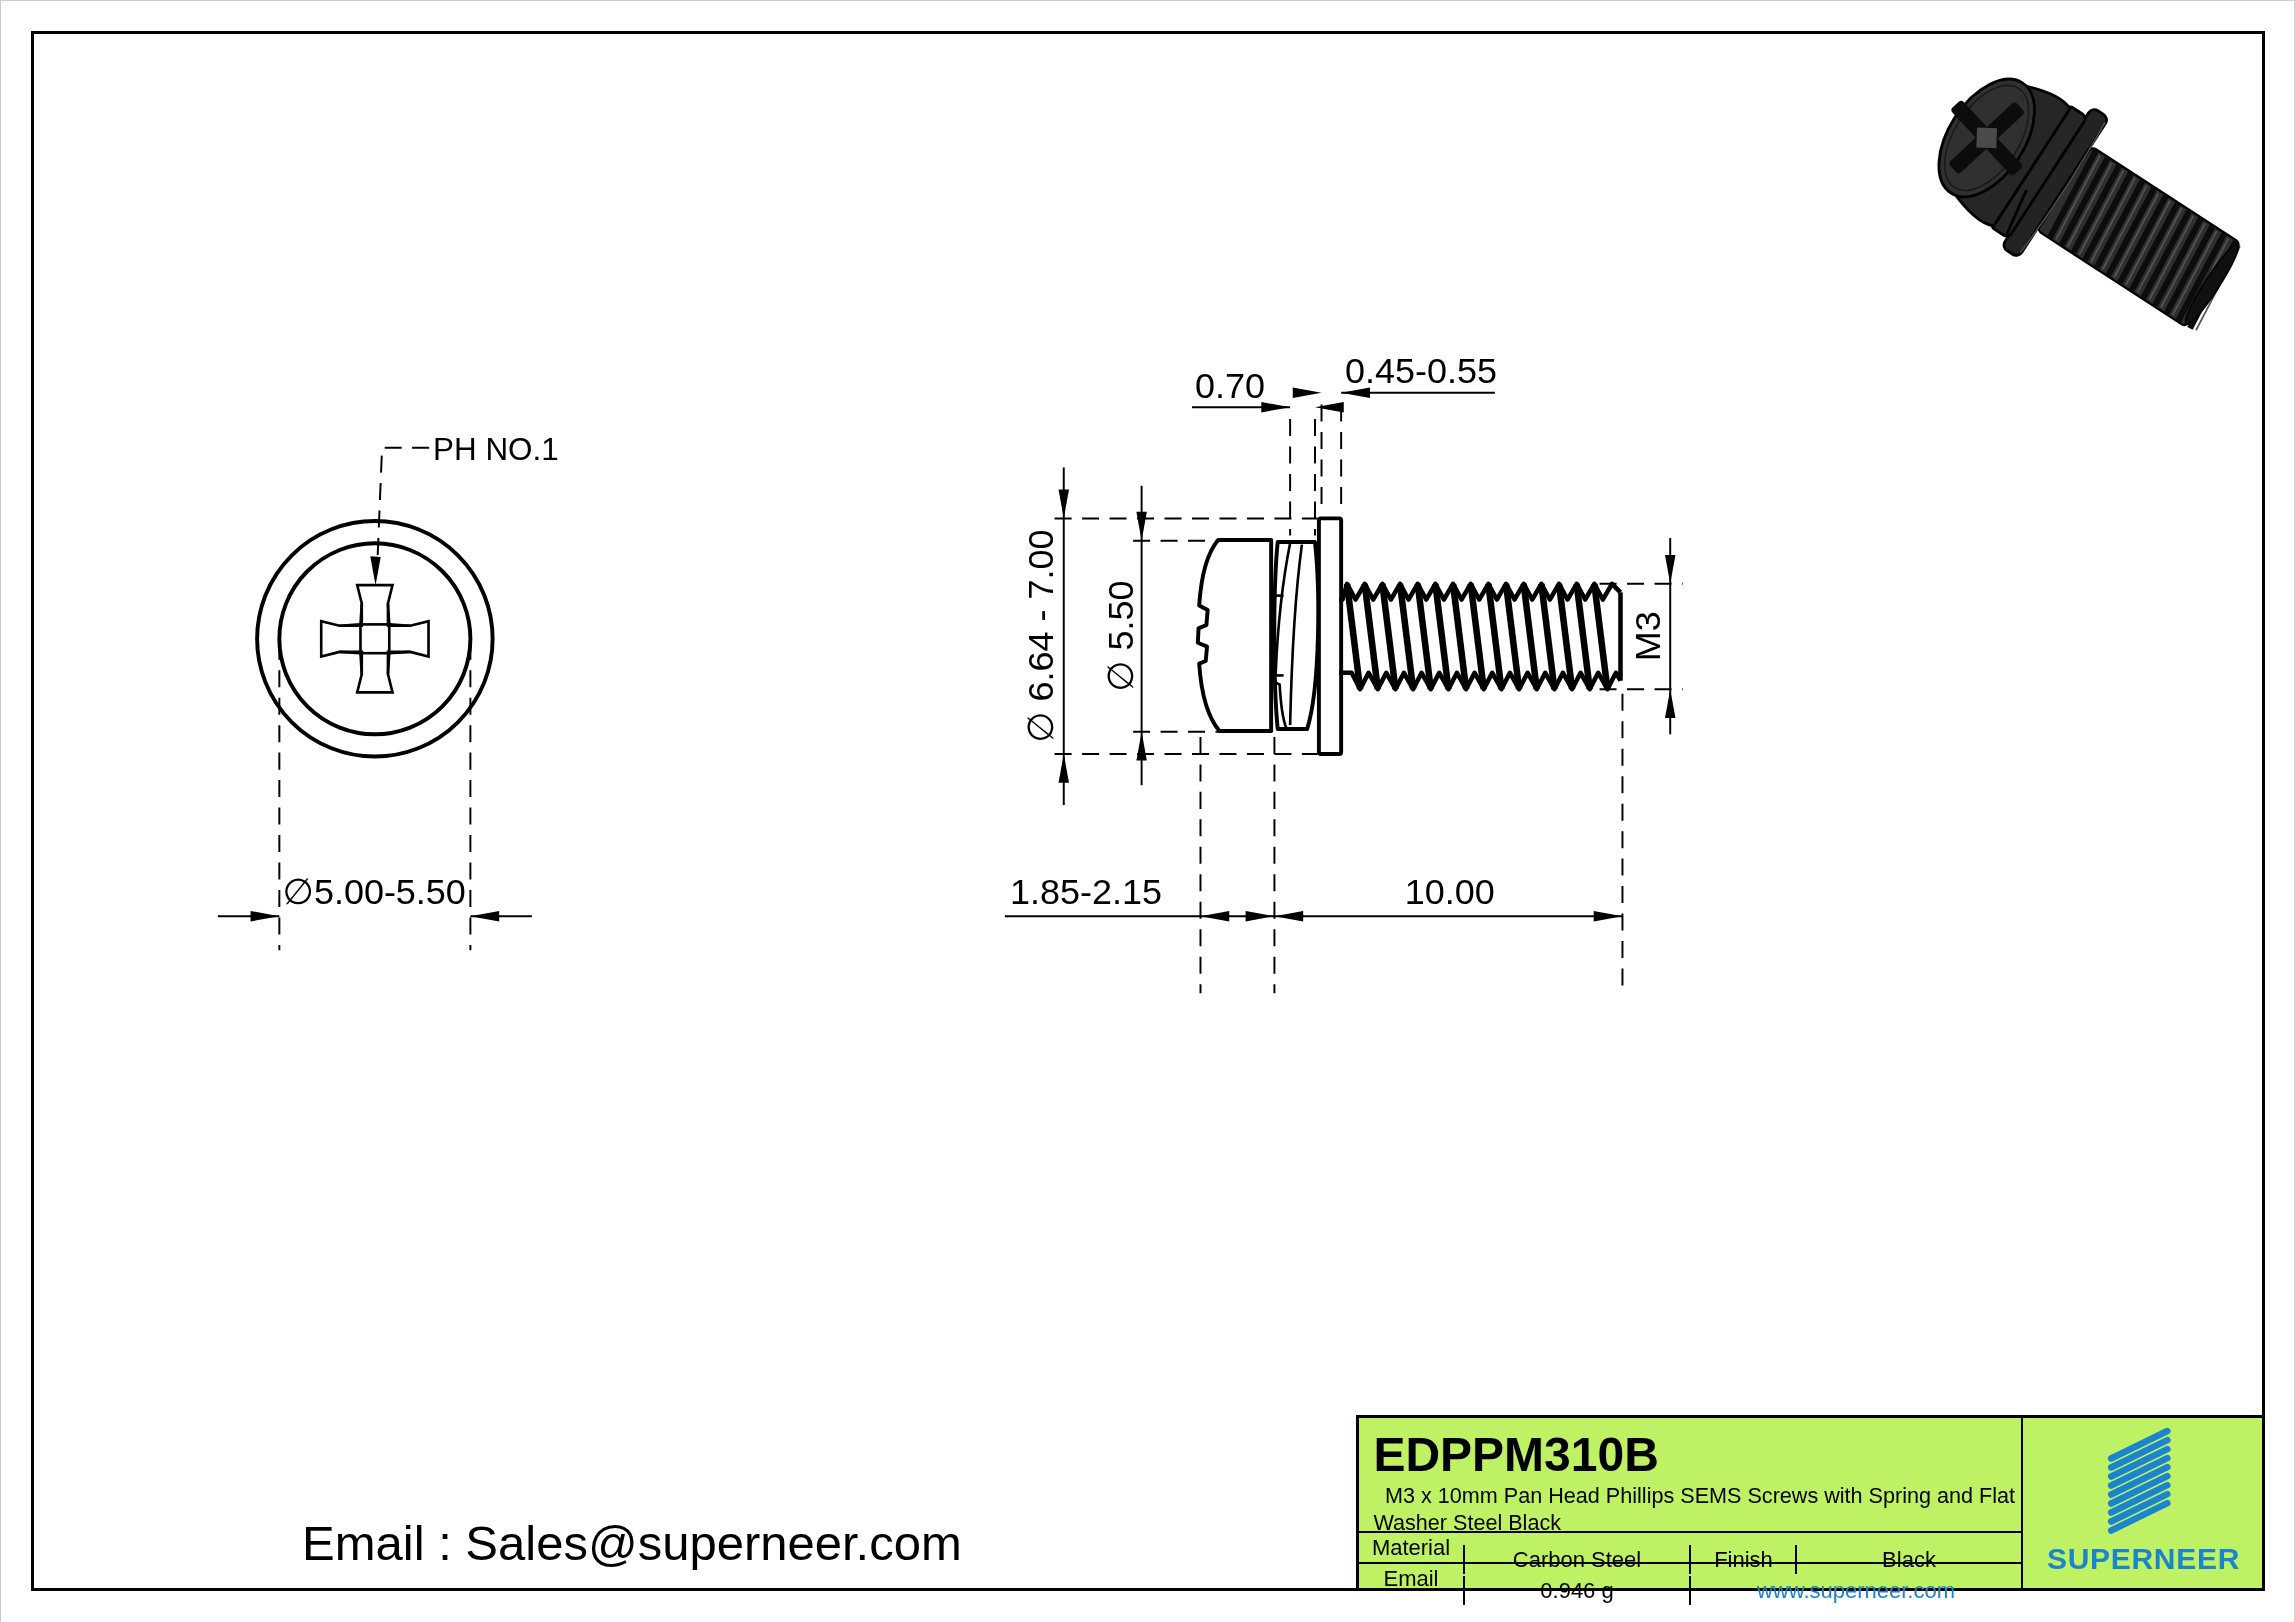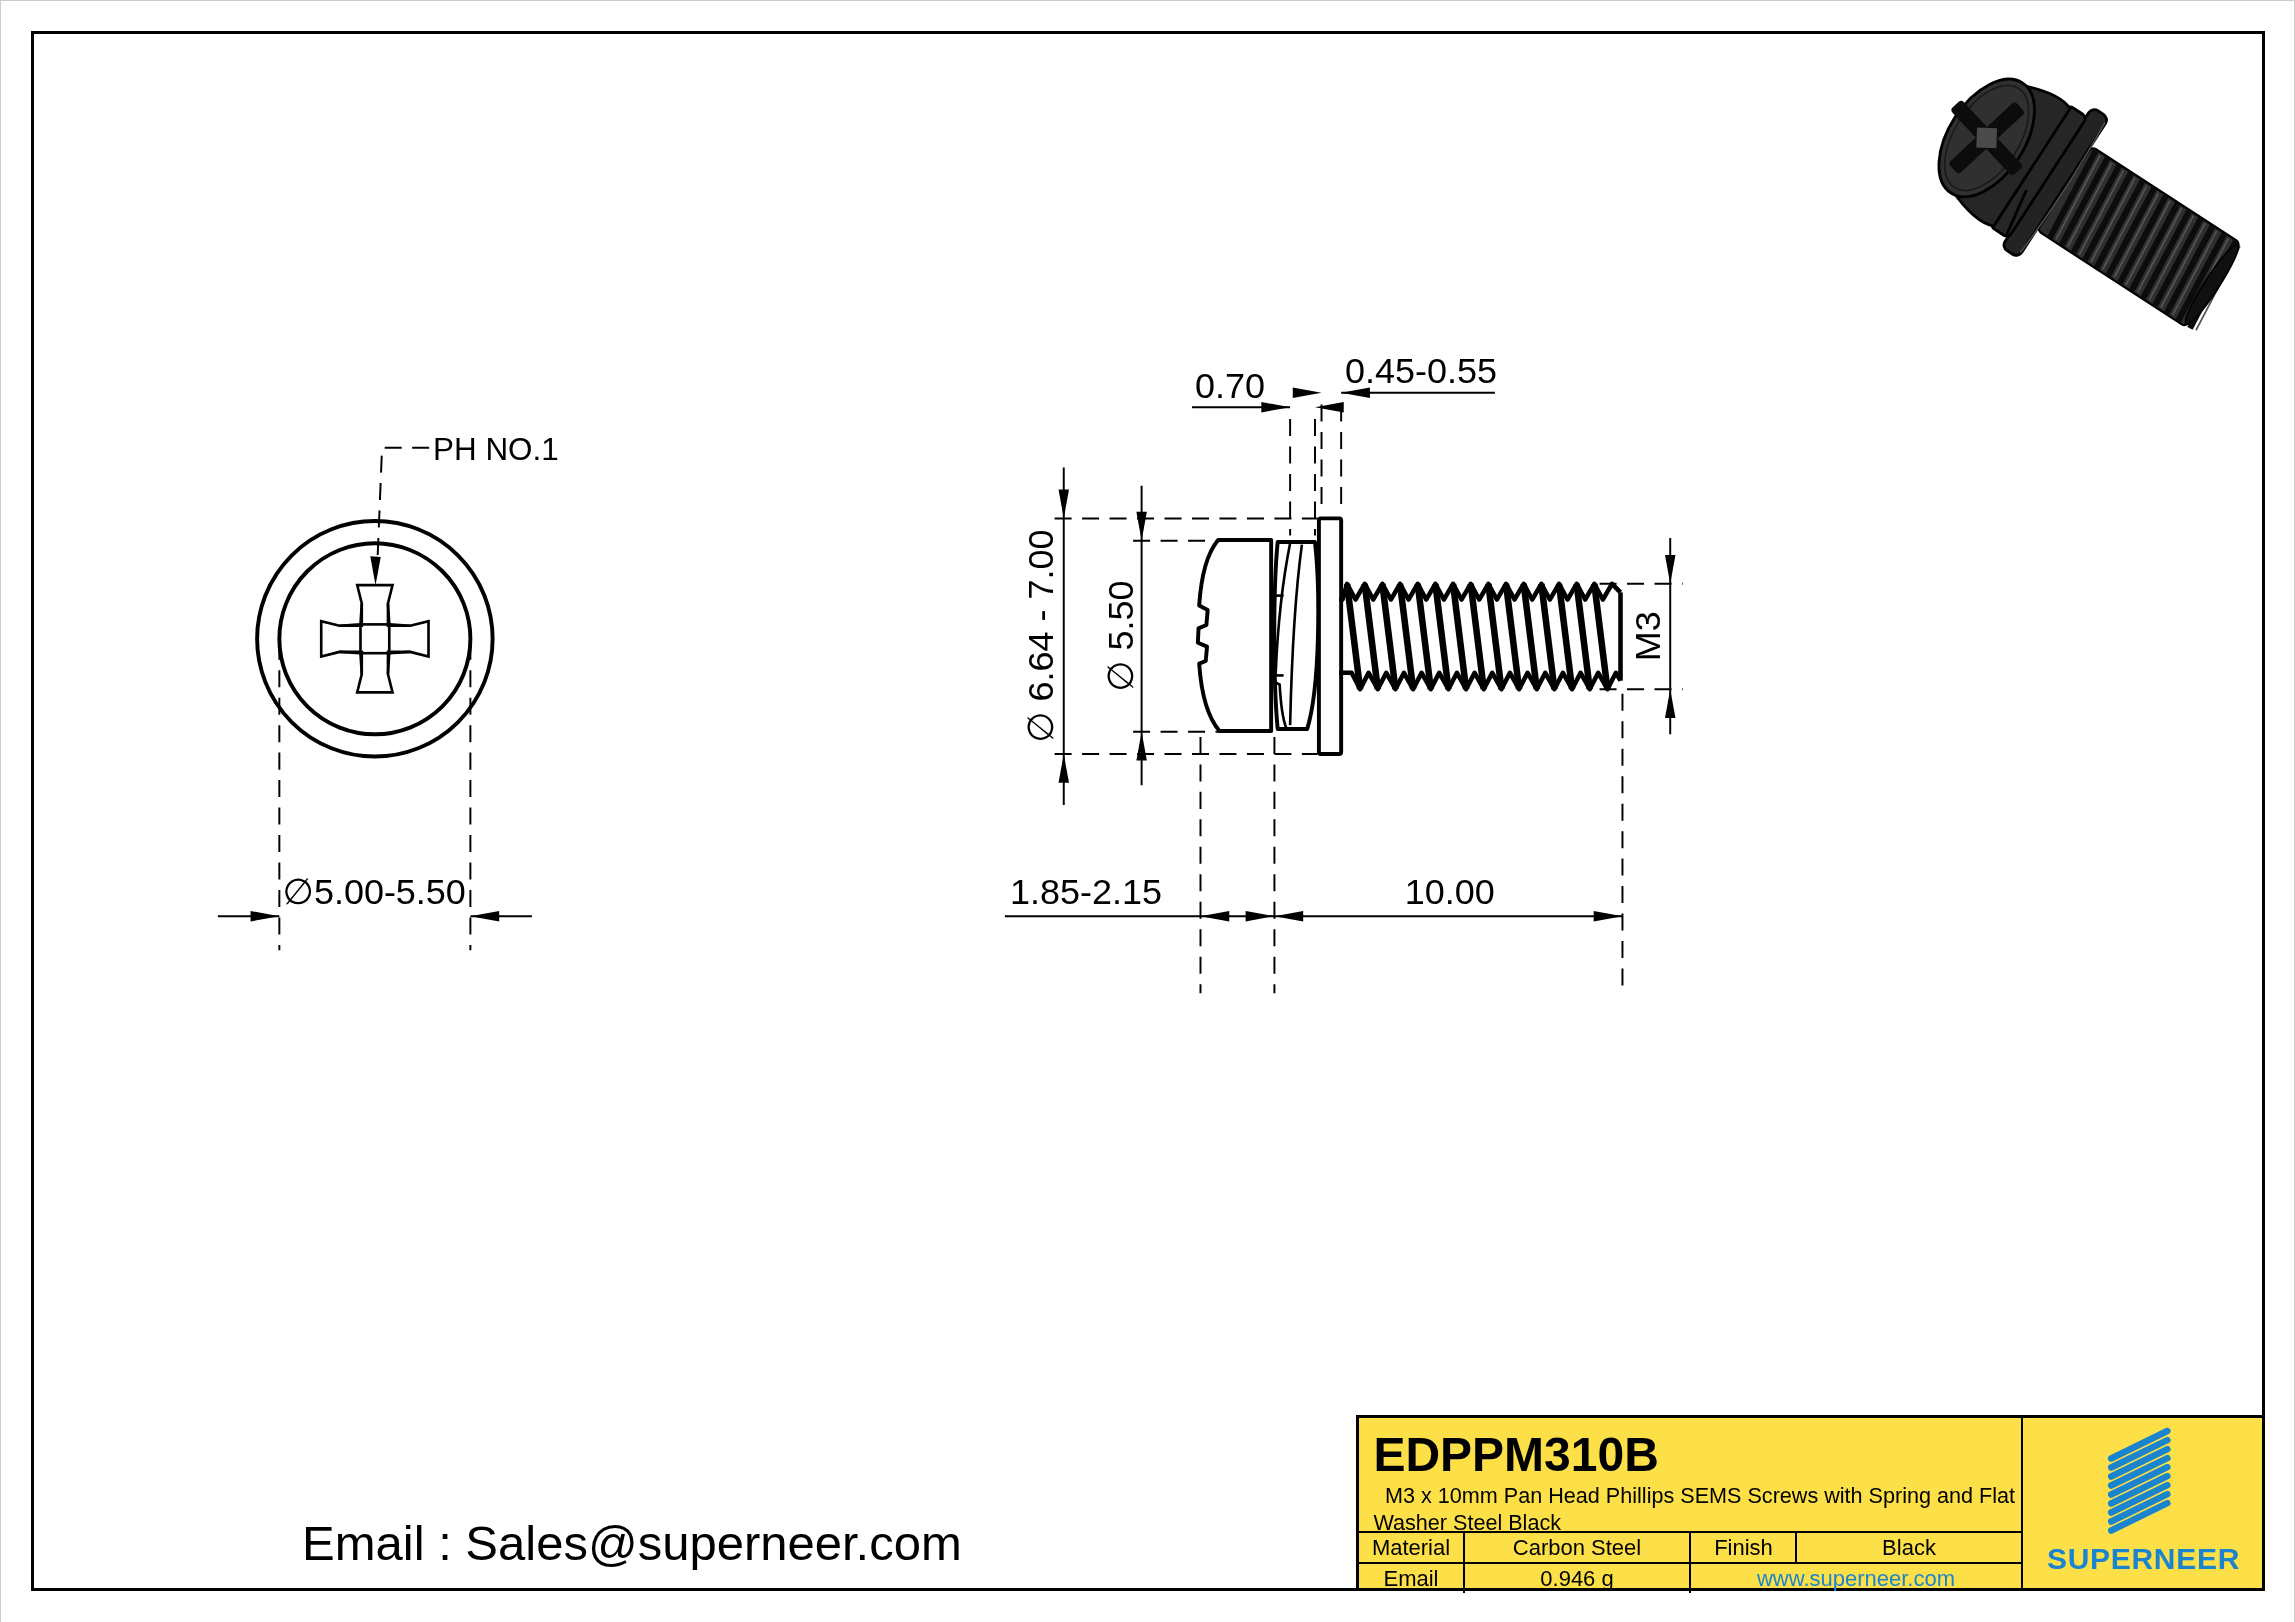--- a/index.html
+++ b/index.html
@@ -10,35 +10,35 @@
   }
   .frame{
     position:absolute;left:31px;top:31px;width:2234px;height:1560px;
     border:3.9px solid #000;box-sizing:border-box;
   }
   .drawing-svg{position:absolute;left:0;top:0;width:2295px;height:1623px;}
 
   
   .tb{
     position:absolute;left:1356px;top:1415px;width:909px;height:176px;
-    border:3.3px solid #000;box-sizing:border-box;background:#fde047;
+    border:3.3px solid #000;box-sizing:border-box;background:#bef264;
   }
   .tb-pn{position:absolute;left:14.4px;top:9.2px;font-size:48px;font-weight:bold;letter-spacing:0px;white-space:nowrap;}
   .tb-desc1{position:absolute;left:26px;top:65px;font-size:21.6px;white-space:nowrap;}
   .tb-desc2{position:absolute;left:14.4px;top:92px;font-size:21.6px;white-space:nowrap;}
   .tb-table{position:absolute;left:0;top:113px;width:662px;height:57px;border-top:2.6px solid #000;}
   .tb-row{position:absolute;left:0;width:100%;height:29px;}
   .tb-row.r1{top:0;}
   .tb-row.r2{top:29px;border-top:2.6px solid #000;}
   .tb-cell{
     position:absolute;top:0;height:100%;box-sizing:border-box;
     display:flex;align-items:center;justify-content:center;
     font-size:22px;white-space:nowrap;
   }
-  .tb-cell.b-left{border-left:2.6px solid #000;}
+  .tb-cell.b-left{border-left:2.6px solid #000;margin-top:12px;}
   .link{color:#1b84cf;}
   .logo-cell{
     position:absolute;left:662px;top:0;width:243px;height:173px;
     border-left:2.6px solid #000;box-sizing:border-box;
   }
   .logo-stripes{position:absolute;left:0;top:0;width:243px;height:124px;}
   .brand-name{
     position:absolute;left:0;top:124px;width:100%;text-align:center;
     font-size:30px;font-weight:bold;color:#1b84cf;letter-spacing:0.7px;
   }

